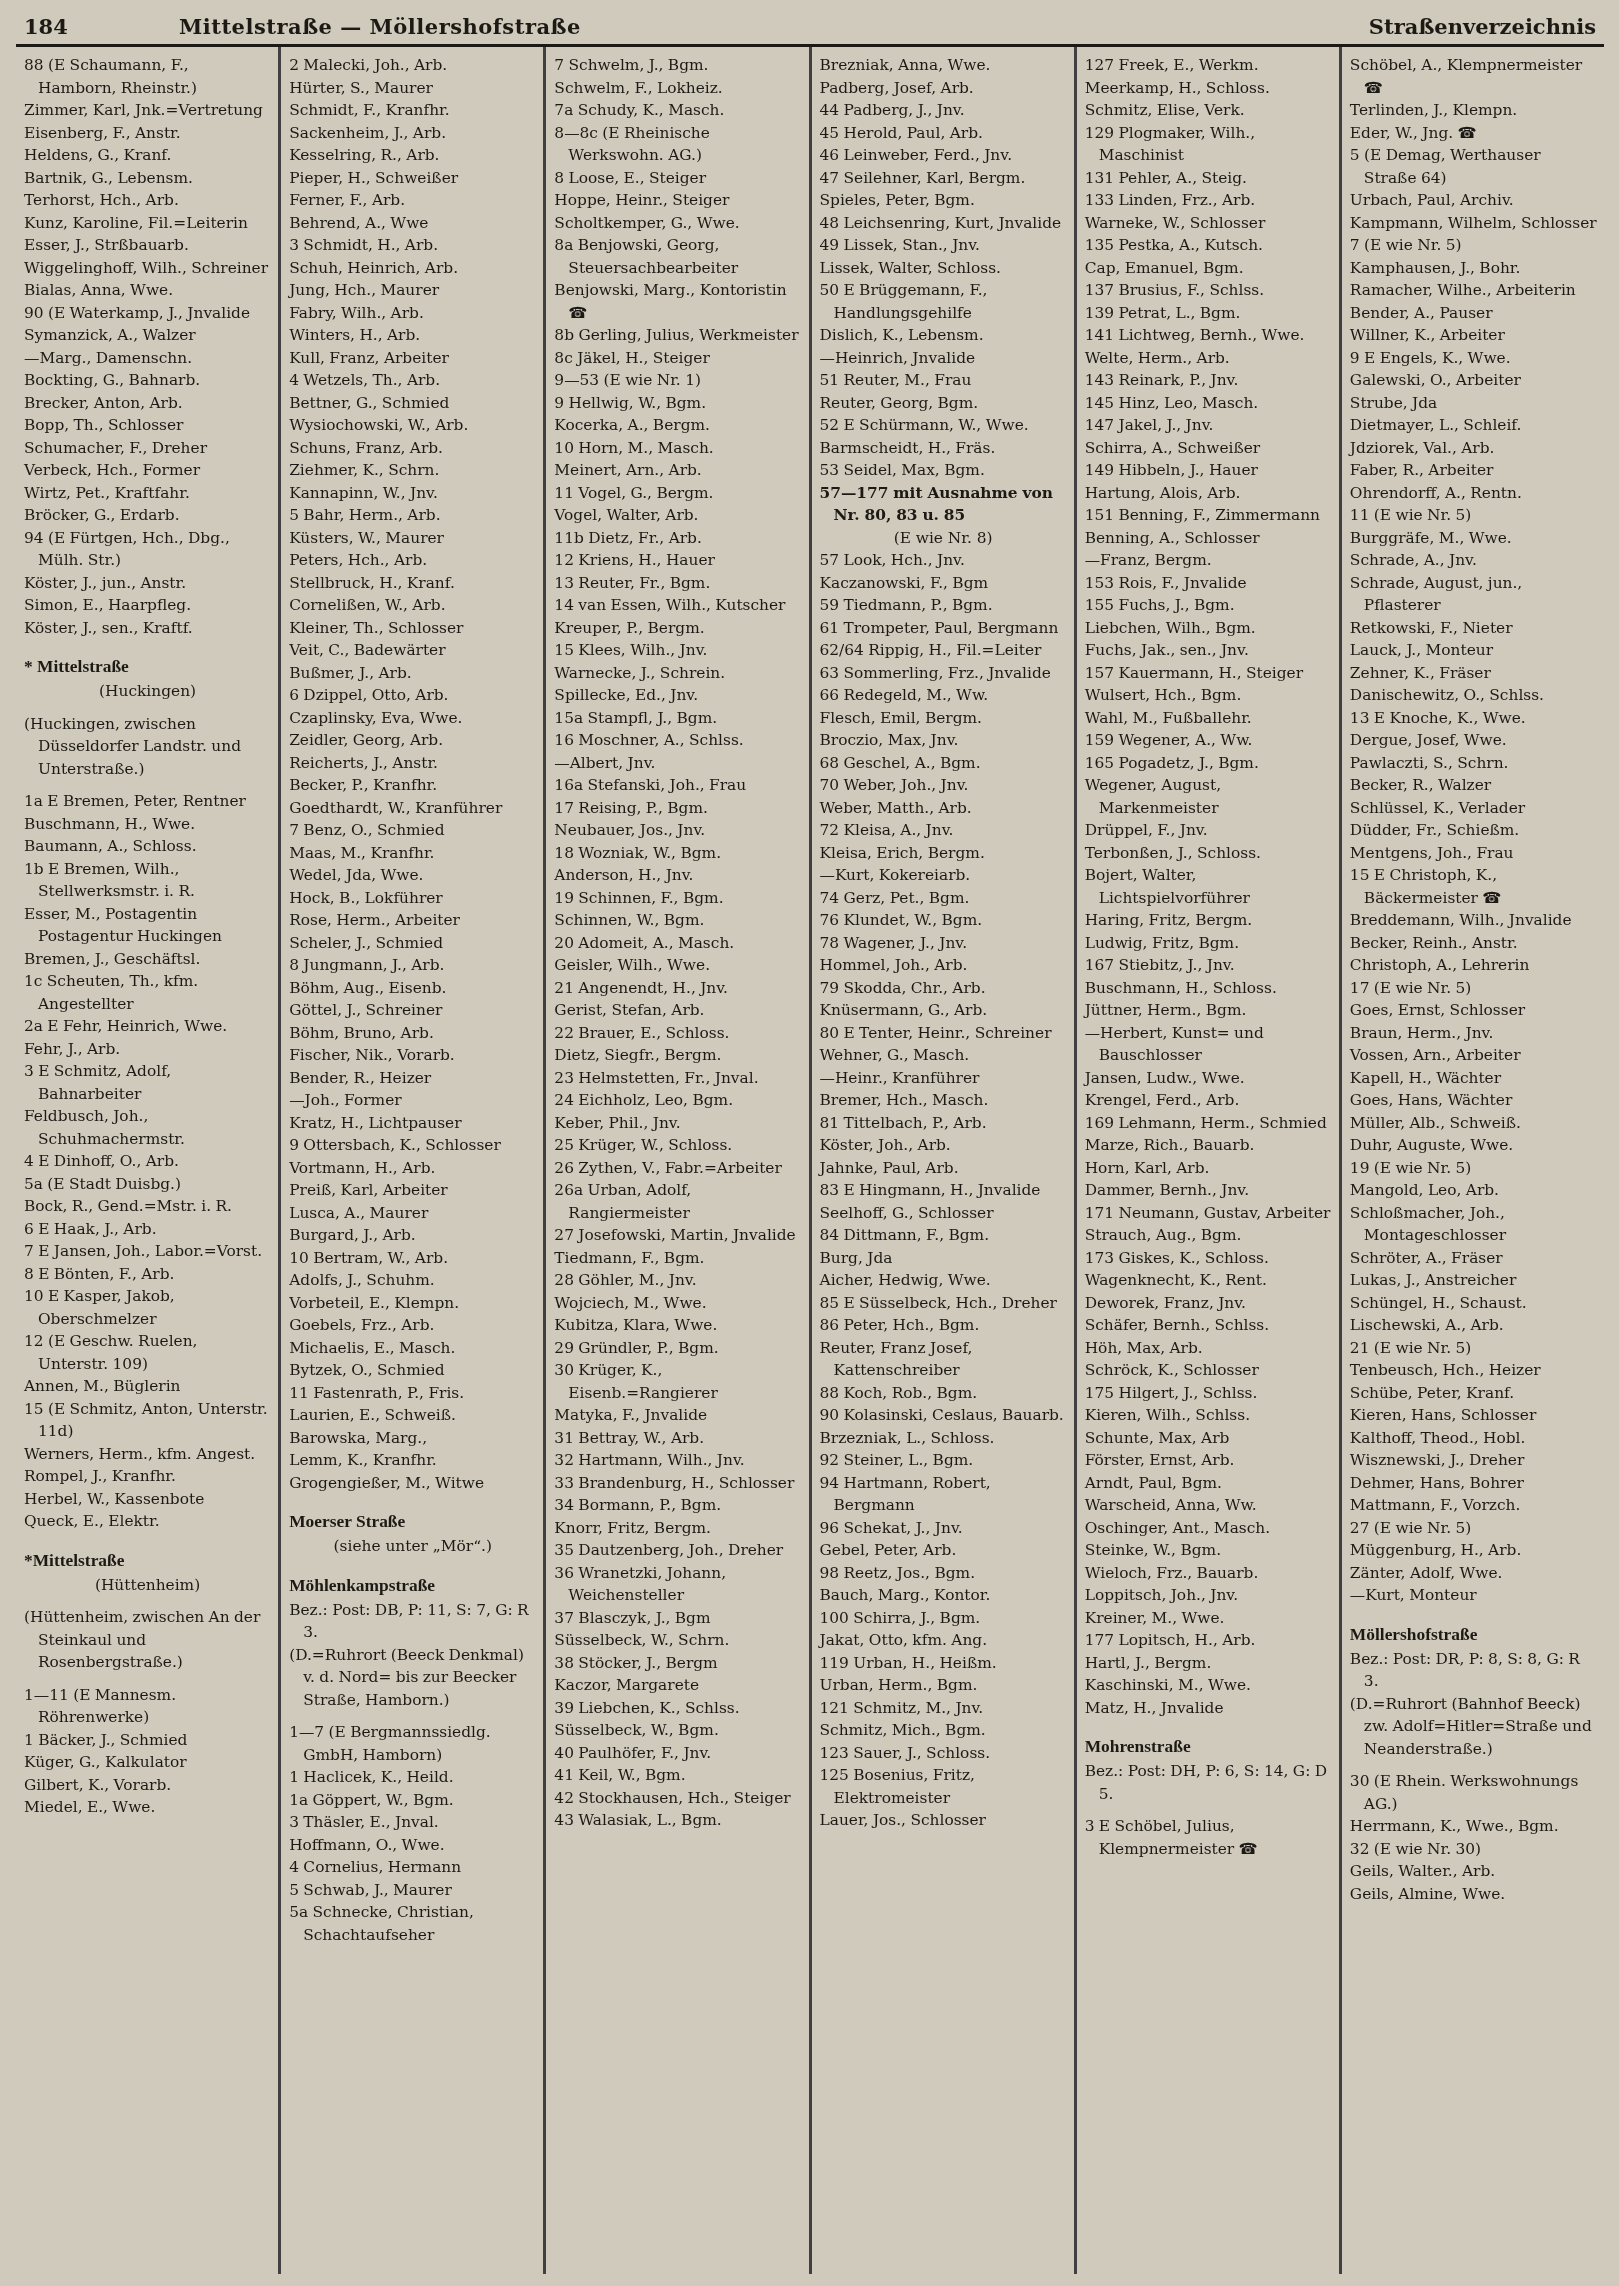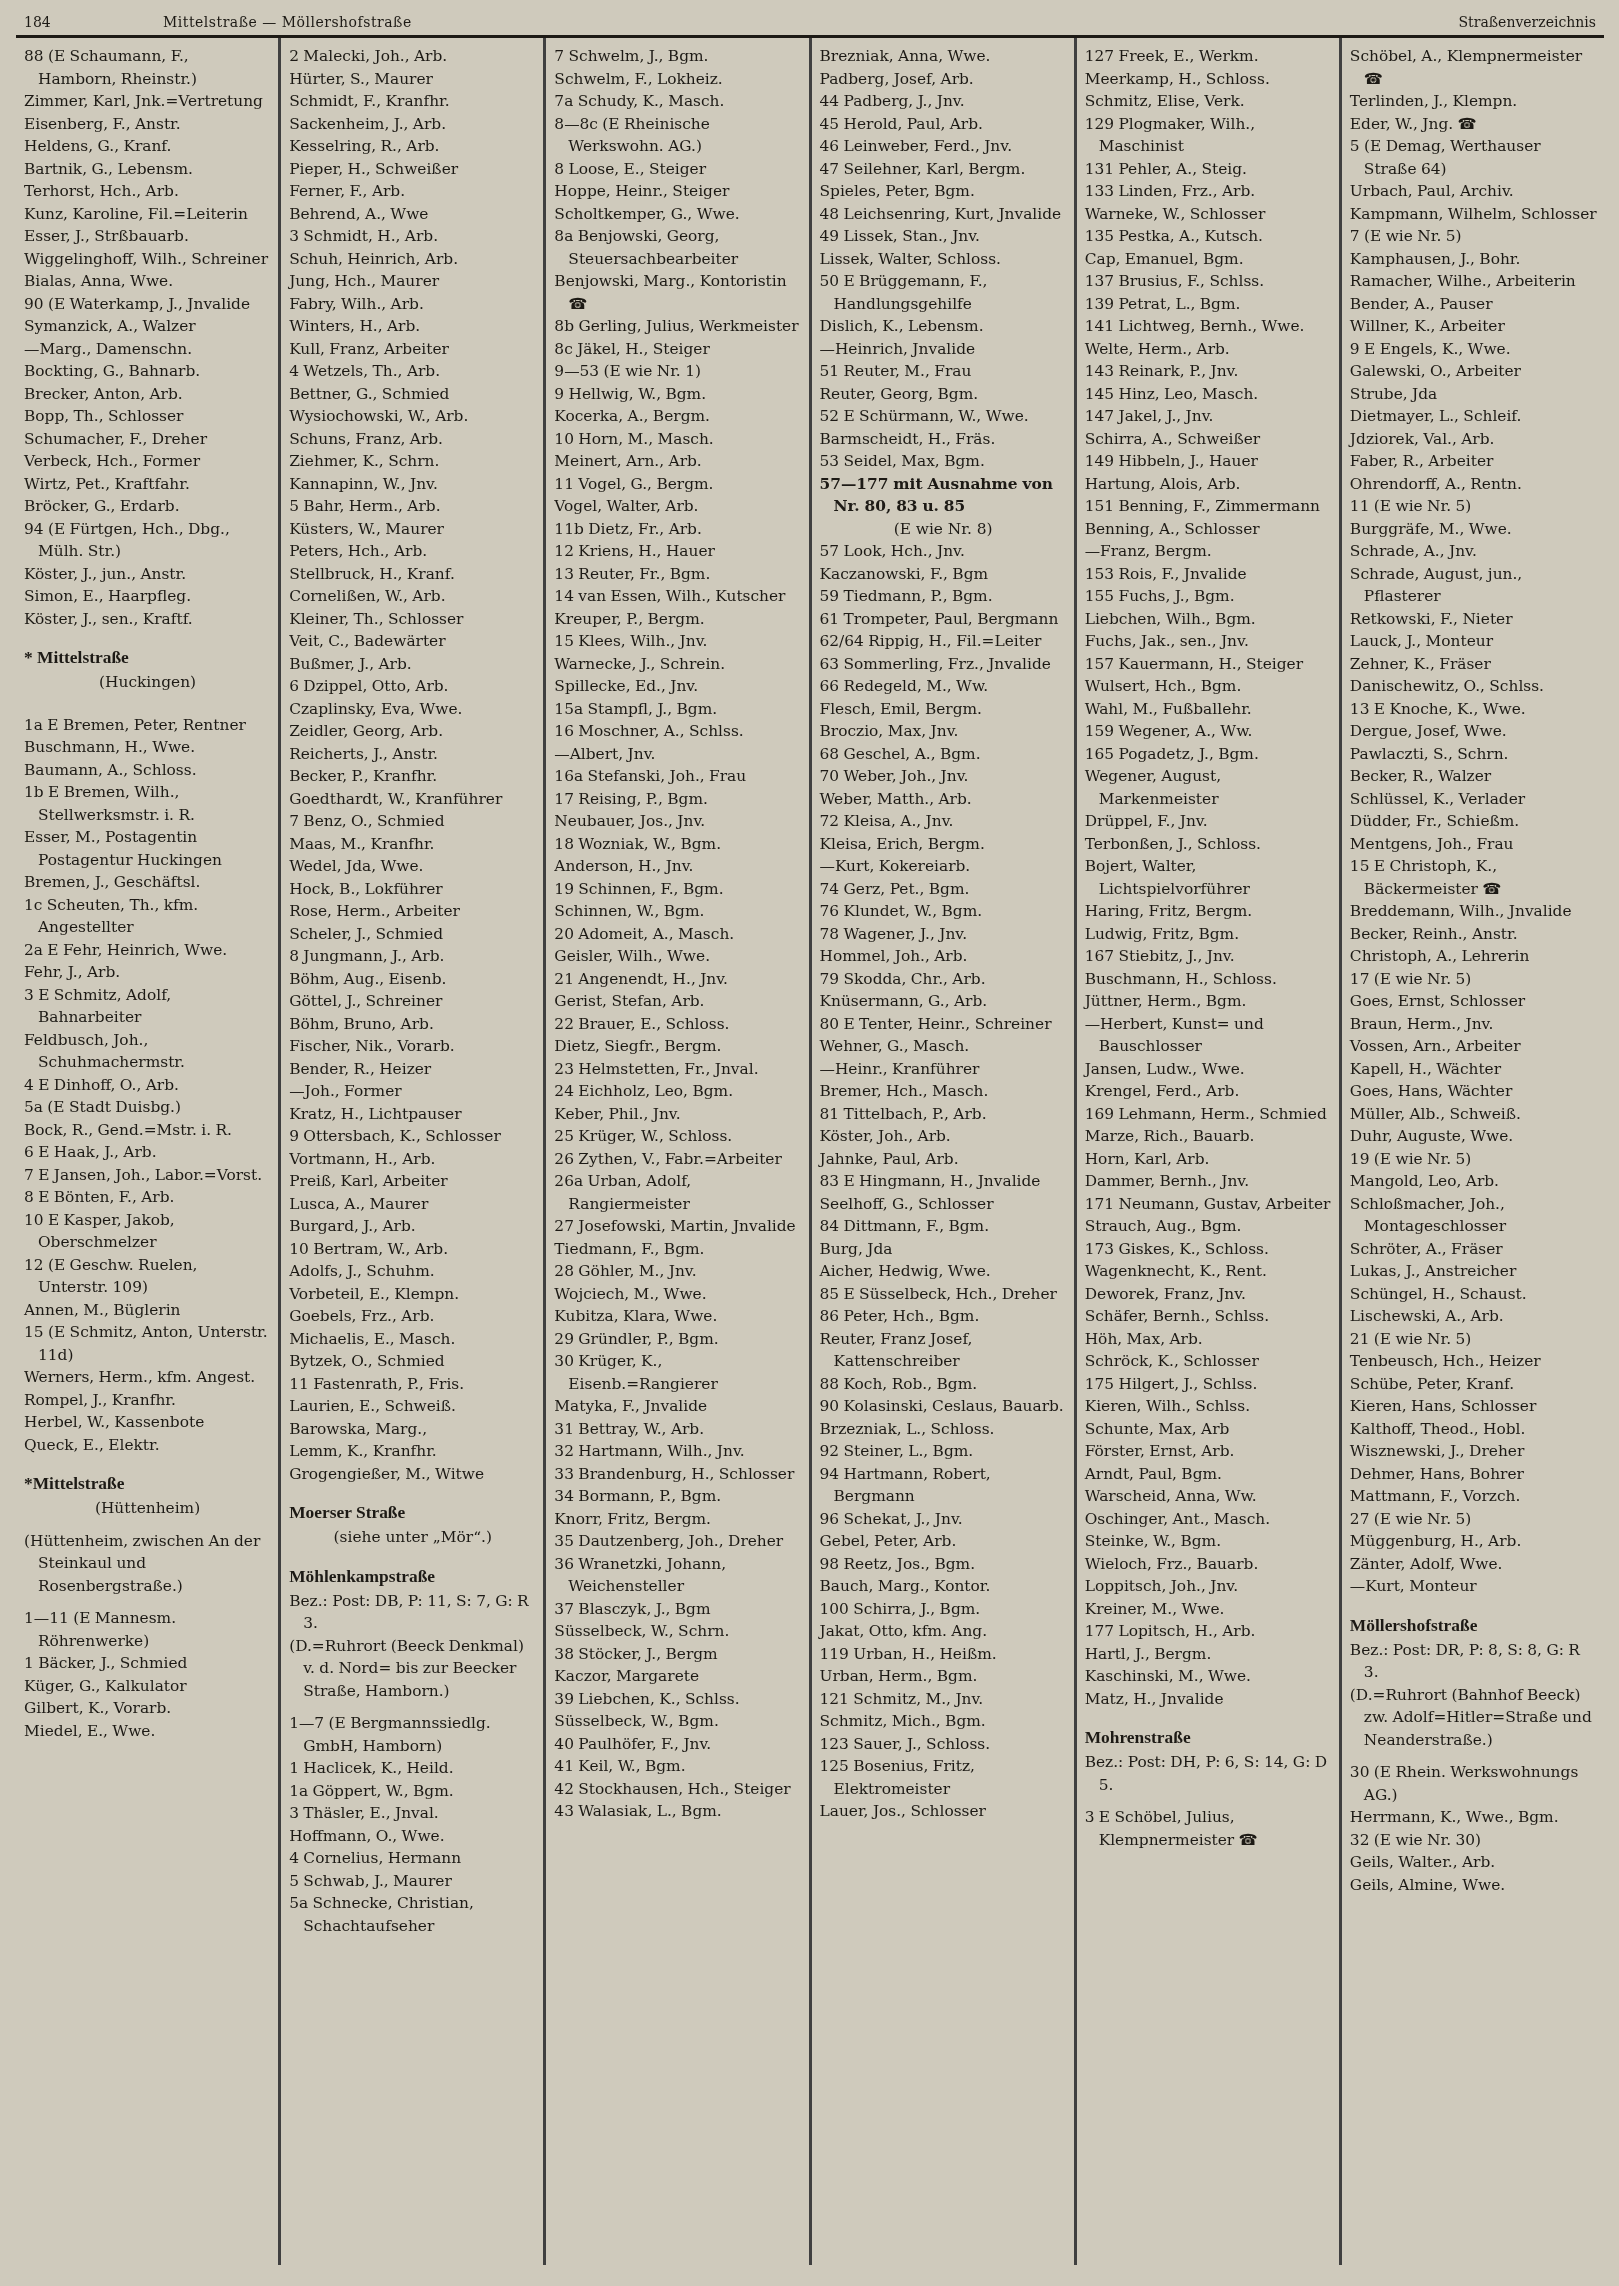--- a/index.html
+++ b/index.html
@@ -4,21 +4,21 @@
 <style>
   * { margin:0; padding:0; box-sizing:border-box; }
   html,body { width:1620px; height:2287px; }
   body {
     background:#cfcabc;
     color:#1d1a15;
     font-family:"DejaVu Serif", serif;
     overflow:hidden;
   }
   .page { width:1620px; height:2287px; padding:8px 16px 0 16px; }
-  .header { display:flex; align-items:baseline; font-weight:normal; font-size:14px; padding:6px 8px 5px 8px; }
+  .header { display:flex; align-items:baseline; font-weight:bold; font-size:21px; padding:6px 8px 5px 8px;gap:16px; }
   .pageno { width:139px; text-align:left; }
   .title { flex:1; letter-spacing:0.5px; }
   .section { width:269px; text-align:right; }
   .rule { border-top:3px solid #1d1a15; }
   .columns { display:flex; height:2227px; overflow:hidden; }
   .col { flex:1 1 0; padding:7px 7px 0 8px; overflow:hidden; border-right:3px solid #404040; }
   .col:last-child { border-right:none; }
   .e, .b { font-size:15.4px; line-height:22.5px; padding-left:14px; text-indent:-14px; word-spacing:-0.5px; }
   .b { font-weight:bold; }
   .h { font-weight:bold; text-align:left; font-size:17.4px; line-height:23px; margin:16px 0 2px 0;font-family:Liberation Serif, serif; }
@@ -57,20 +57,21 @@
         <div class="e">Verbeck, Hch., Former</div>
         <div class="e">Wirtz, Pet., Kraftfahr.</div>
         <div class="e">Bröcker, G., Erdarb.</div>
         <div class="e">94 (E Fürtgen, Hch., Dbg., Mülh. Str.)</div>
         <div class="e">Köster, J., jun., Anstr.</div>
         <div class="e">Simon, E., Haarpfleg.</div>
         <div class="e">Köster, J., sen., Kraftf.</div>
         <div class="h">* Mittelstraße</div>
         <div class="c">(Huckingen)</div>
         <div class="g"></div>
+        <div class="e">(Huckingen, zwischen Düsseldorfer Landstr. und Unterstraße.)</div>
         <div class="g"></div>
         <div class="e">1a E Bremen, Peter, Rentner</div>
         <div class="e">Buschmann, H., Wwe.</div>
         <div class="e">Baumann, A., Schloss.</div>
         <div class="e">1b E Bremen, Wilh., Stellwerksmstr. i. R.</div>
         <div class="e">Esser, M., Postagentin Postagentur Huckingen</div>
         <div class="e">Bremen, J., Geschäftsl.</div>
         <div class="e">1c Scheuten, Th., kfm. Angestellter</div>
         <div class="e">2a E Fehr, Heinrich, Wwe.</div>
         <div class="e">Fehr, J., Arb.</div>

